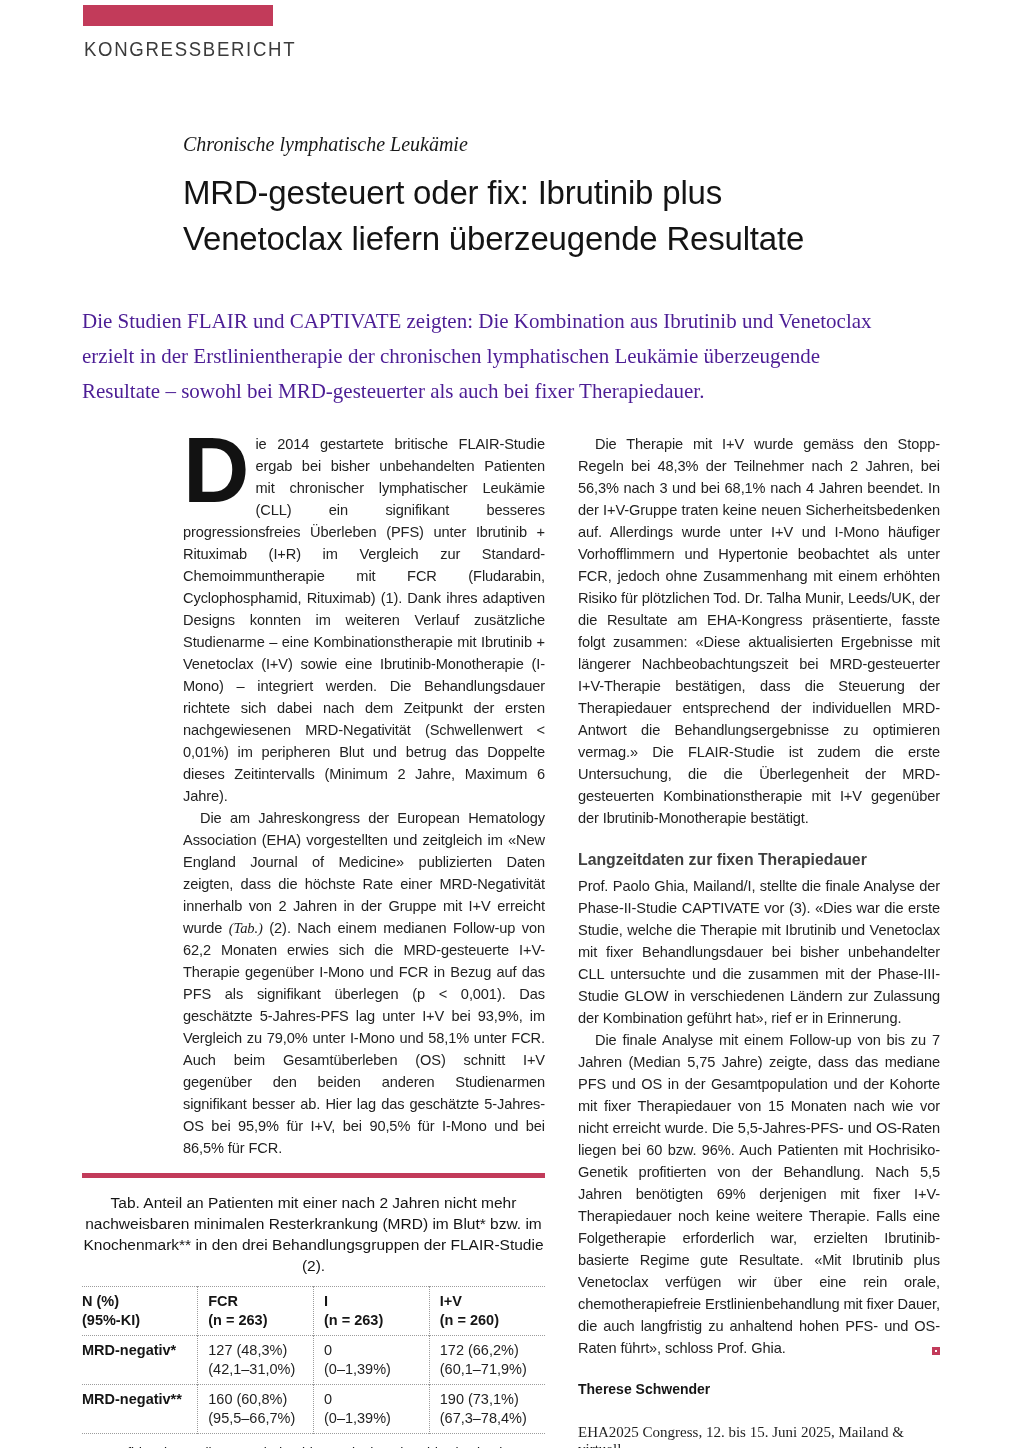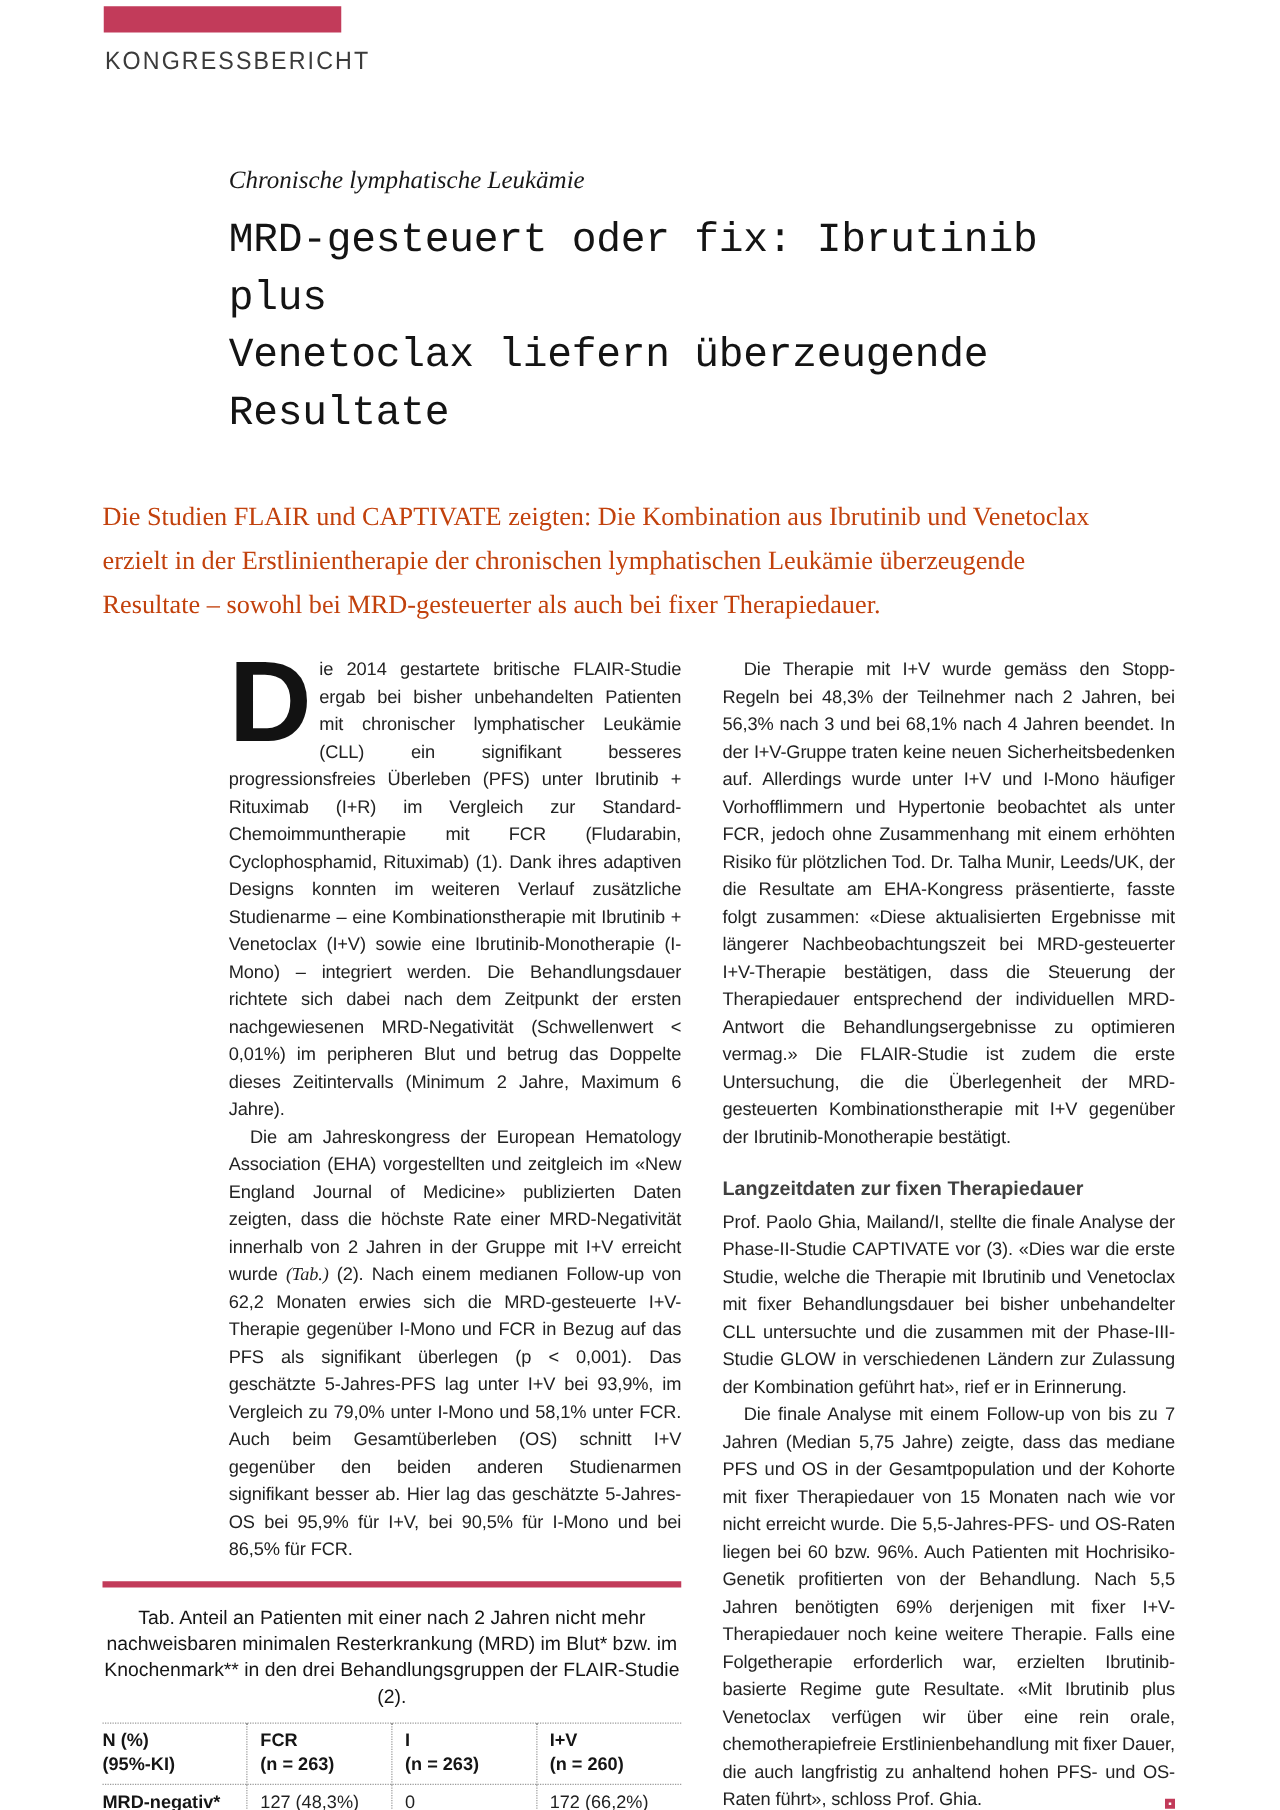--- a/index.html
+++ b/index.html
@@ -36,35 +36,35 @@
   
   .kicker{
     margin:72px 100px 0 183px;
     font-family:"Liberation Serif",serif;
     font-style:italic;
     font-size:20px;
     color:#181818;
   }
   .title{
     margin:14px 100px 0 183px;
-    font-family:Liberation Mono, monospace;
+    font-family:Liberation Sans, sans-serif;
     font-weight:400;
     font-size:33px;
     line-height:46px;
     letter-spacing:-.2px;
     color:#141414;
   }
   
   .lead{
     margin:42px 0 16px 82px;
     width:816px;
     font-family:"Liberation Serif",serif;
     font-size:21px;
     line-height:35px;
-    color:#c2410c;
+    color:#4c1d95;
   }
   
   .columns{
     margin:24px 0 0 82px;
     display:grid;
     grid-template-columns:463px 362px;
     column-gap:33px;
   }
   .col p{
     margin:0;

